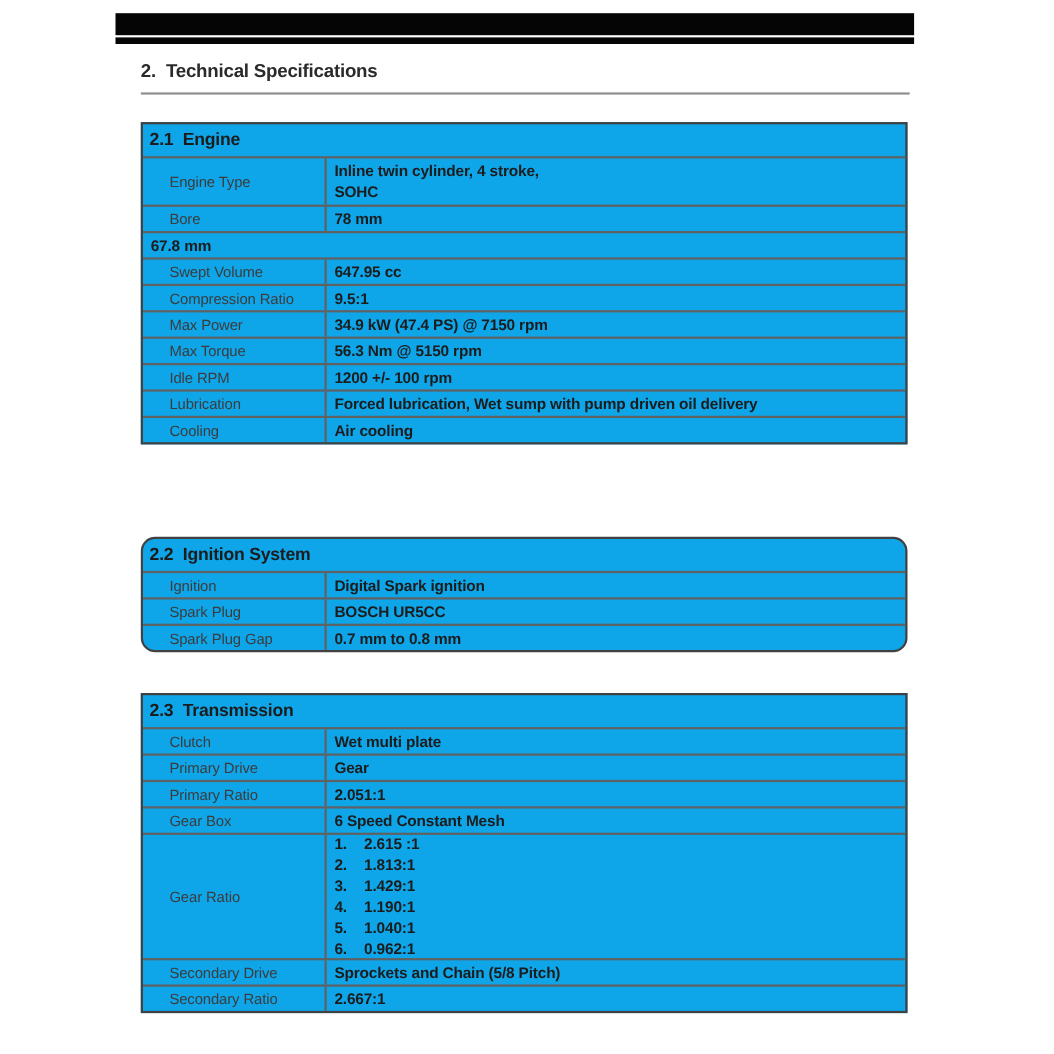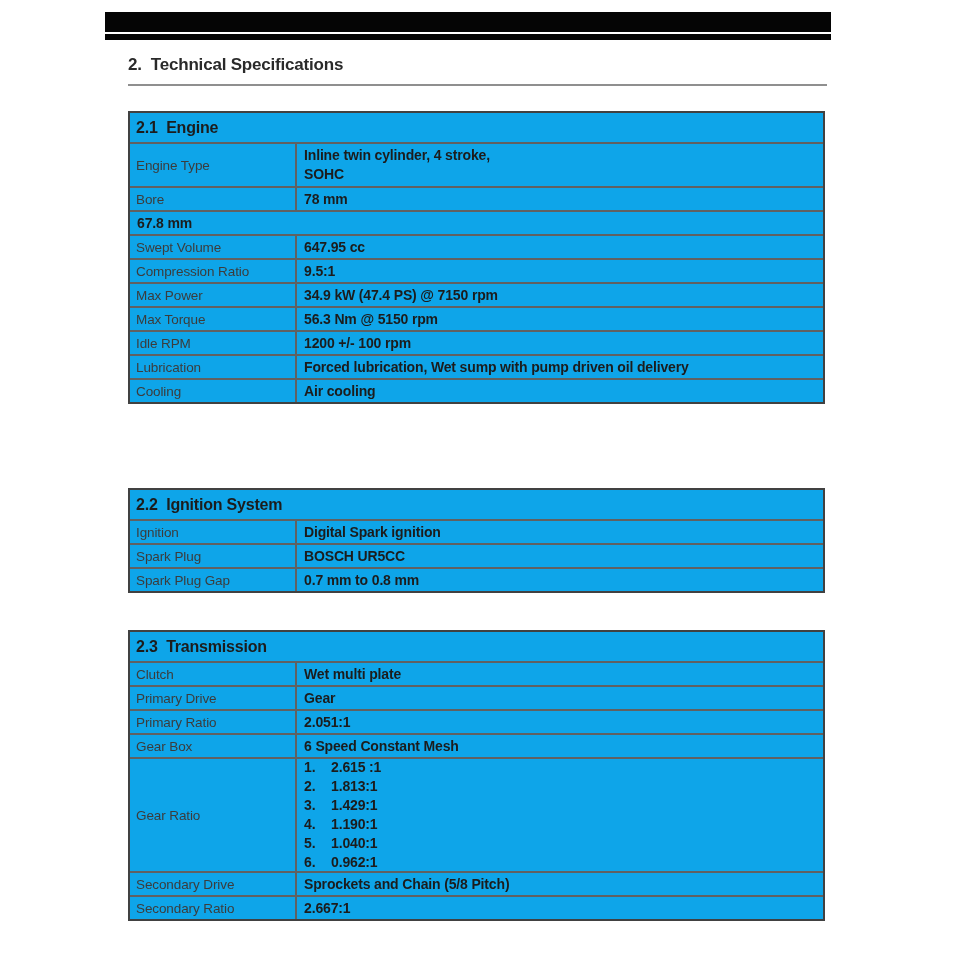--- a/index.html
+++ b/index.html
@@ -46,21 +46,21 @@
 
   .spec-table {
     position: absolute;
     left: 128px;
     width: 697px;
     box-sizing: border-box;
     border: 2px solid #414141;
     background: #0ea5e9;
   }
   .t1 { top: 111px; }
-  .t2 { top: 488px; }
+  .t2 { top: 488px; border-radius: 13px; }
   .t3 { top: 630px; }
 
   .thead {
     box-sizing: border-box;
     height: 29px;
     display: flex;
     align-items: center;
     padding-left: 6px;
     font-size: 16px;
     font-weight: 700;
@@ -77,21 +77,21 @@
   .r44  { height: 44px; }
   .rgear { height: 114px; }
 
   .lbl {
     box-sizing: border-box;
     width: 167px;
     flex: 0 0 167px;
     border-right: 2px solid #616161;
     display: flex;
     align-items: center;
-    padding-left: 6px;
+    padding-left: 24px;
     font-size: 13.5px;
     font-weight: 400;
     letter-spacing: -0.1px;
     color: #3c3c3c;
   }
   .val {
     box-sizing: border-box;
     flex: 1 1 auto;
     display: flex;
     align-items: center;

